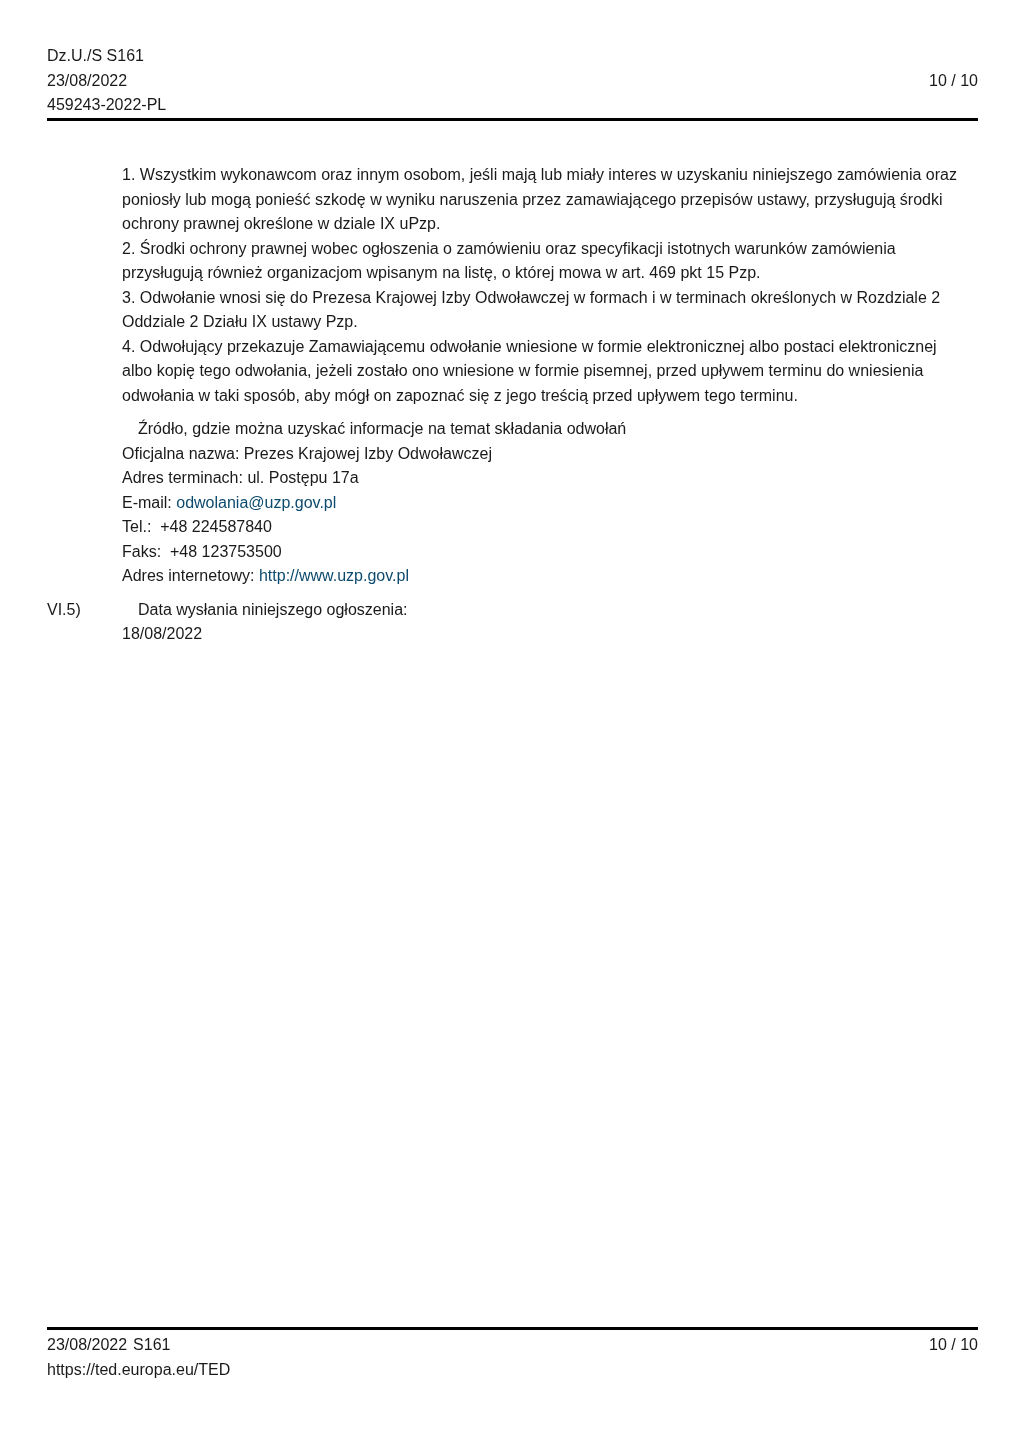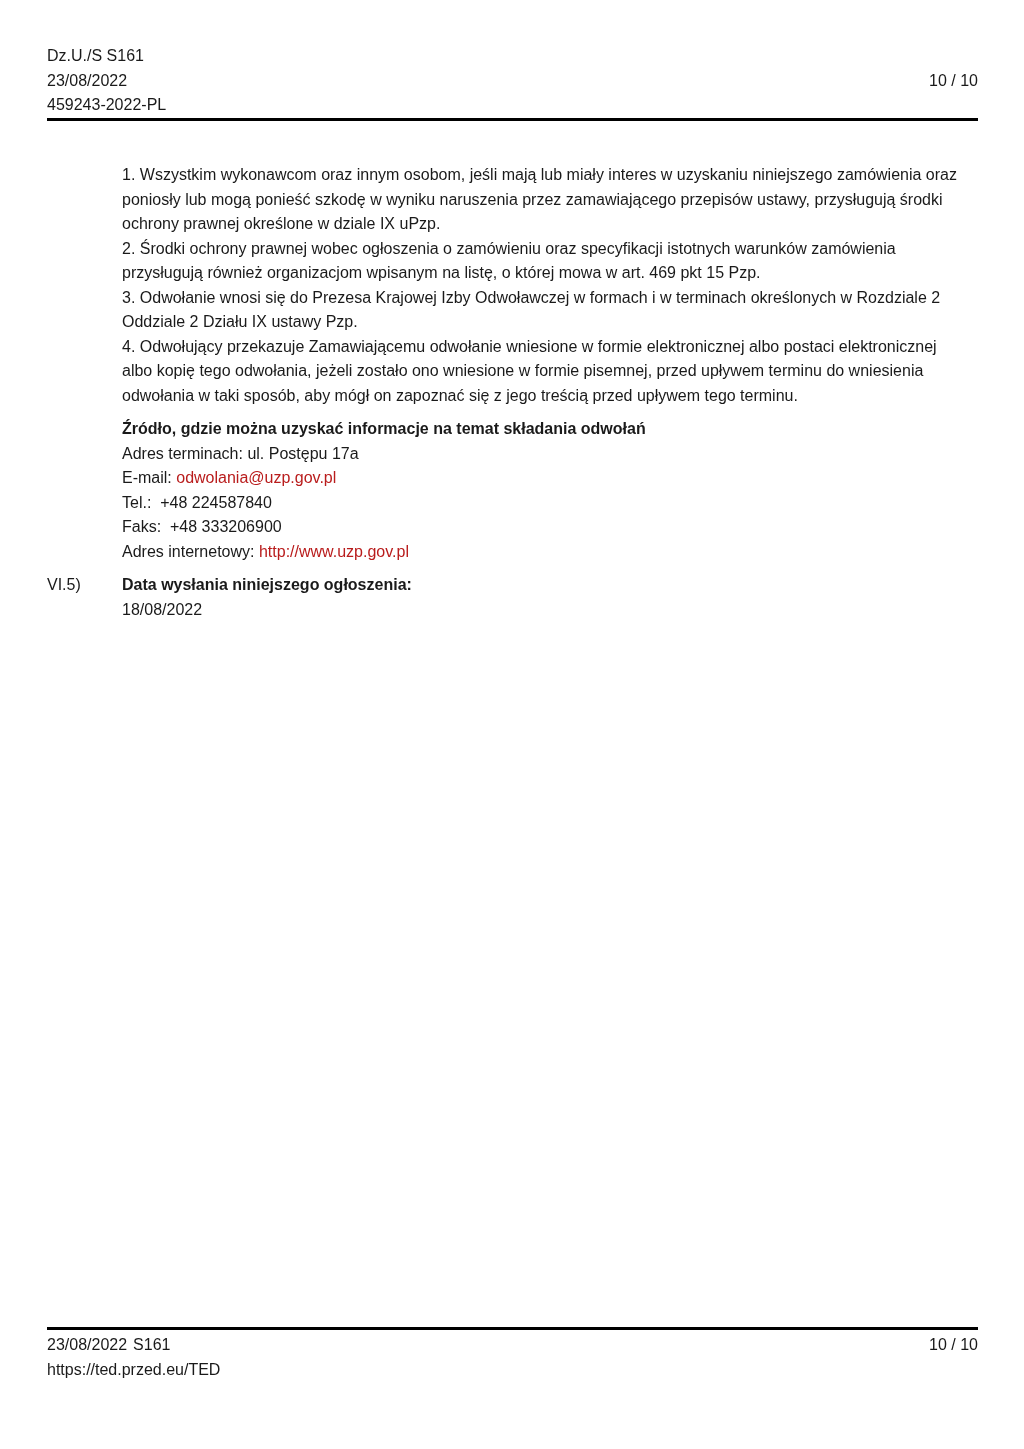--- a/index.html
+++ b/index.html
@@ -54,26 +54,26 @@
   .section-row { display: flex; justify-content: flex-end; }
   .section-row + .section-row { margin-top: 9px; }
   .section-label {
     flex: 0 0 75px;
     width: 75px;
   }
   .section-body {
     flex: 1 1 auto;
     max-width: 840px;
   }
-  .section-title { font-weight: bold; }
+  .section-title { font-weight: normal; margin-left: 16px; }
   .contact-line { white-space: pre-wrap; }
   p.legal-para { margin: 0; }
 
   a.doc-link, .doc-link {
-    color: #b91c1c;
+    color: #0c4a6e;
     text-decoration: none;
     cursor: pointer;
   }
 
   
   .footer-rule {
     position: absolute;
     top: 1327px;
     left: 47px;
     right: 46px;
@@ -116,24 +116,25 @@
         <p class="legal-para">1. Wszystkim wykonawcom oraz innym osobom, jeśli mają lub miały interes w uzyskaniu niniejszego zamówienia oraz poniosły lub mogą ponieść szkodę w wyniku naruszenia przez zamawiającego przepisów ustawy, przysługują środki ochrony prawnej określone w dziale IX uPzp.</p>
         <p class="legal-para">2. Środki ochrony prawnej wobec ogłoszenia o zamówieniu oraz specyfikacji istotnych warunków zamówienia przysługują również organizacjom wpisanym na listę, o której mowa w art. 469 pkt 15 Pzp.</p>
         <p class="legal-para">3. Odwołanie wnosi się do Prezesa Krajowej Izby Odwoławczej w formach i w terminach określonych w Rozdziale 2 Oddziale 2 Działu IX ustawy Pzp.</p>
         <p class="legal-para">4. Odwołujący przekazuje Zamawiającemu odwołanie wniesione w formie elektronicznej albo postaci elektronicznej albo kopię tego odwołania, jeżeli zostało ono wniesione w formie pisemnej, przed upływem terminu do wniesienia odwołania w taki sposób, aby mógł on zapoznać się z jego treścią przed upływem tego terminu.</p>
       </div>
     </div>
 
     <div class="section-row">
       <div class="section-body">
         <div class="section-title">Źródło, gdzie można uzyskać informacje na temat składania odwołań</div>
+        <div class="contact-line">Oficjalna nazwa: Prezes Krajowej Izby Odwoławczej</div>
         <div class="contact-line">Adres terminach: ul. Postępu 17a</div>
         <div class="contact-line"><span>E-mail: </span><a class="doc-link">odwolania@uzp.gov.pl</a></div>
         <div class="contact-line">Tel.:  +48 224587840</div>
-        <div class="contact-line">Faks:  +48 333206900</div>
+        <div class="contact-line">Faks:  +48 123753500</div>
         <div class="contact-line"><span>Adres internetowy: </span><a class="doc-link">http://www.uzp.gov.pl</a></div>
       </div>
     </div>
 
     <div class="section-row">
       <div class="section-label">VI.5)</div>
       <div class="section-body">
         <div class="section-title">Data wysłania niniejszego ogłoszenia:</div>
         <div>18/08/2022</div>
       </div>
@@ -141,16 +142,16 @@
 
   </div>
 
   <div class="footer-rule"></div>
   <div class="footer">
     <div class="footer-row1">
       <span>23/08/2022</span>
       <span class="footer-series">S161</span>
       <span class="footer-page">10 / 10</span>
     </div>
-    <div>https://ted.przed.eu/TED</div>
+    <div>https://ted.europa.eu/TED</div>
   </div>
 
 </div>
 
 </body></html>

